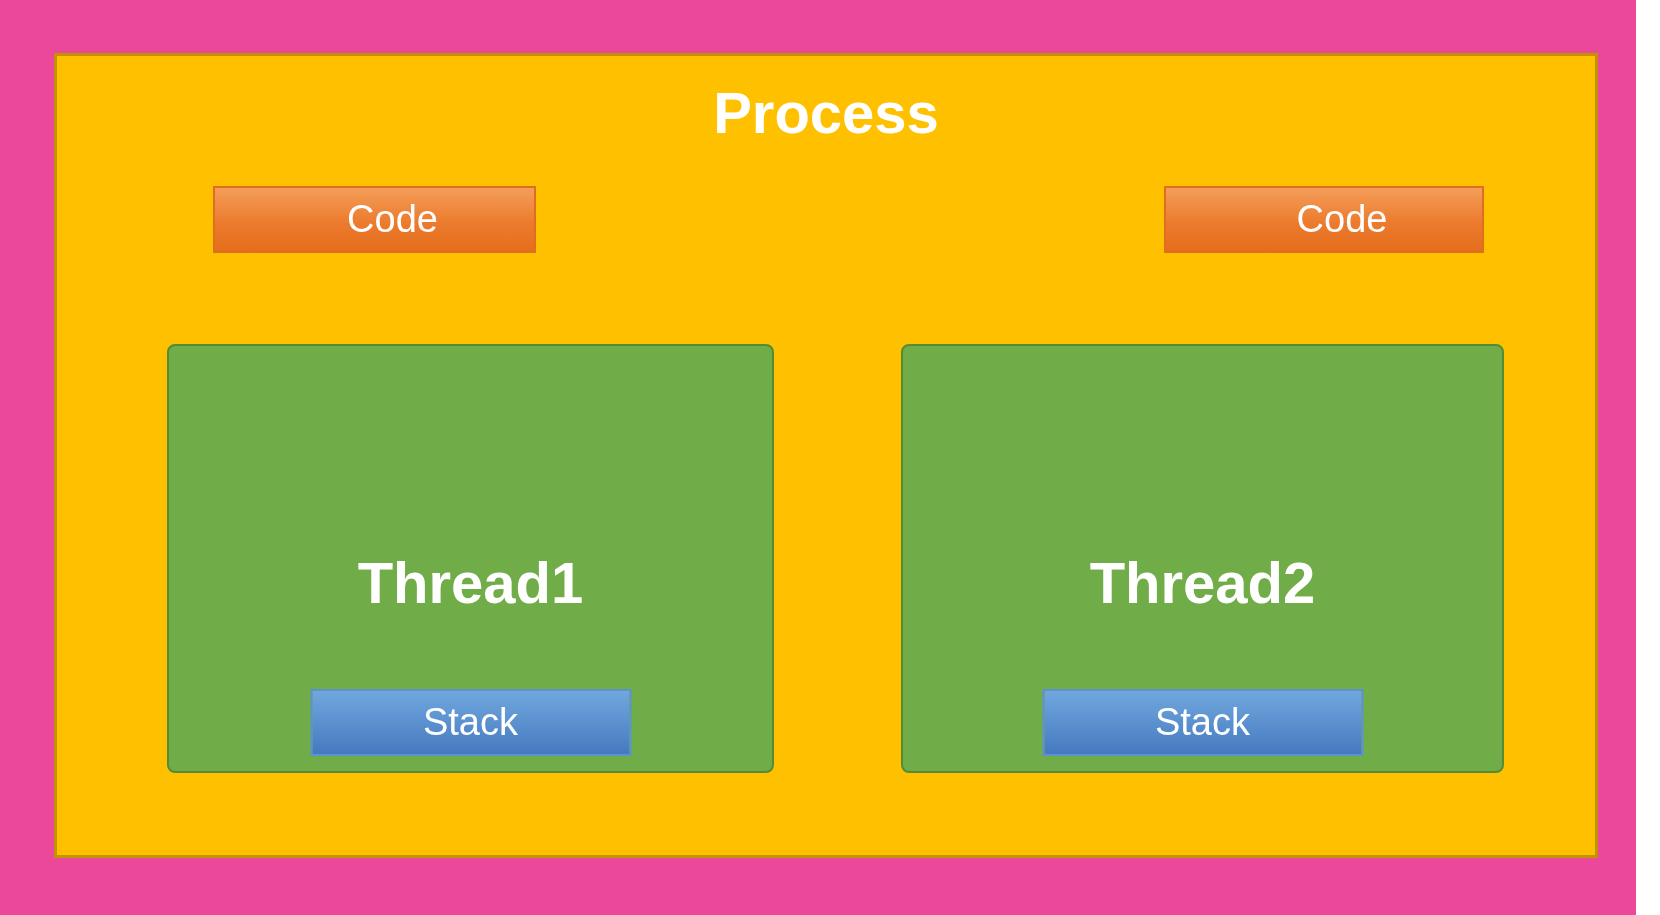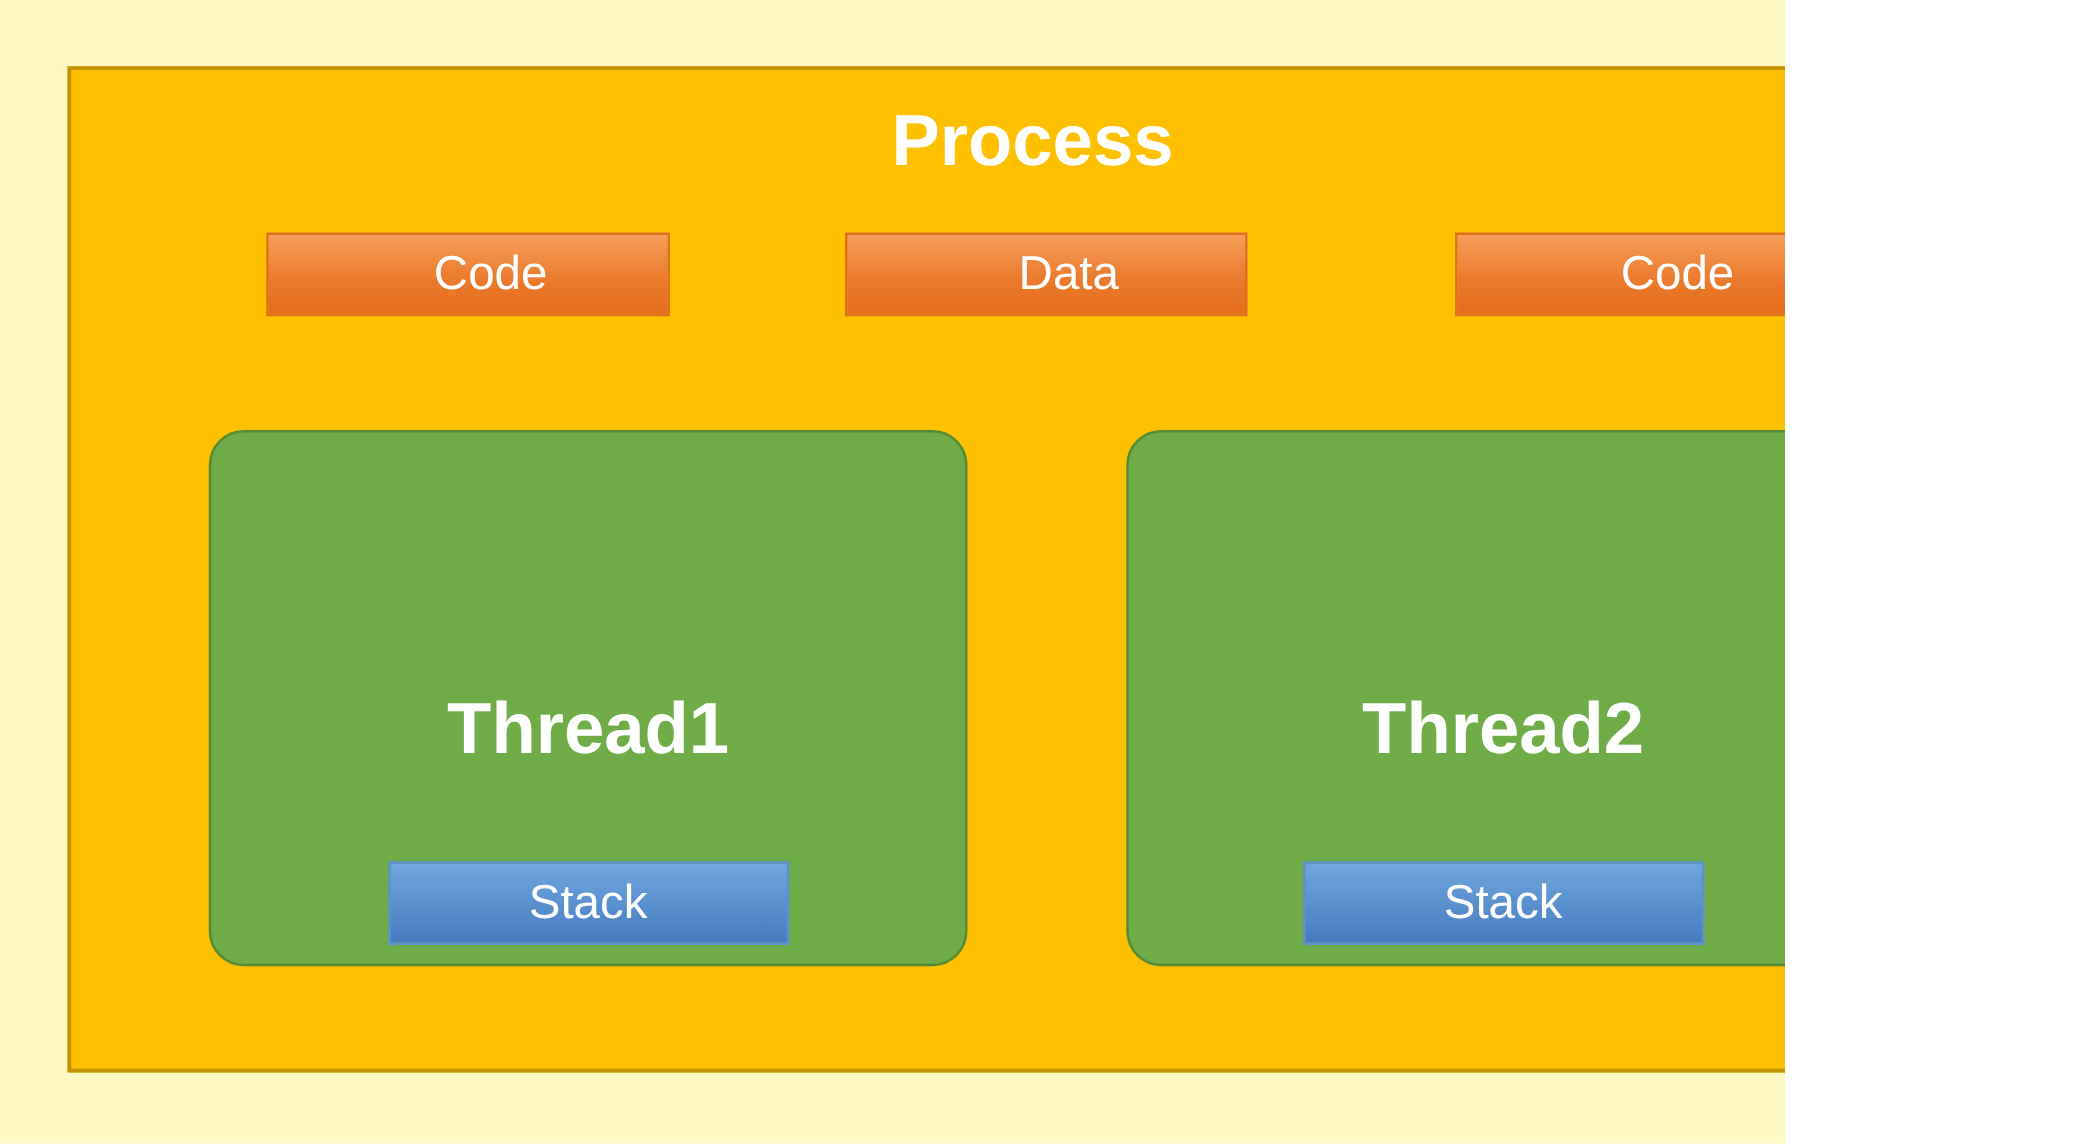--- a/index.html
+++ b/index.html
@@ -3,23 +3,23 @@
 <meta charset="utf-8">
 <style>
   html, body {
     margin: 0;
     padding: 0;
     background: #ffffff;
     font-family: "Liberation Sans", "DejaVu Sans", sans-serif;
   }
   .canvas {
     position: relative;
-    width: 1428px;
+    width: 1636px;
     height: 915px;
-    background: #fef9c3;
+    background: #ec4899;
     overflow: hidden;
   }
   .process-box {
     position: absolute;
     left: 54px;
     top: 53px;
     width: 1544px;
     height: 805px;
     background: #FFC000;
     border: 3px solid #C39200;
@@ -57,21 +57,21 @@
     color: #ffffff;
     font-size: 38px;
     font-weight: 400;
   }
   .thread-box {
     position: absolute;
     top: 288px;
     height: 429px;
     background: #70AC48;
     border: 2px solid #568B36;
-    border-radius: 28px;
+    border-radius: 8px;
     box-sizing: border-box;
   }
   .thread-box.t1 { left: 110px; width: 607px; }
   .thread-box.t2 { left: 844px; width: 603px; }
   .thread-title {
     position: absolute;
     left: 0;
     top: 205px;
     width: 100%;
     text-align: center;
@@ -107,23 +107,20 @@
 <div class="canvas">
 
   <div class="process-box">
 
     <div class="process-title">Process</div>
 
     <div class="segment-box code">
       <span class="segment-label">Code</span>
     </div>
 
-    <div class="segment-box data">
-      <span class="segment-label">Data</span>
-    </div>
 
     <div class="segment-box heap">
       <span class="segment-label">Code</span>
     </div>
 
     <div class="thread-box t1">
       <div class="thread-title">Thread1</div>
       <div class="stack-box">
         <span class="stack-label">Stack</span>
       </div>

